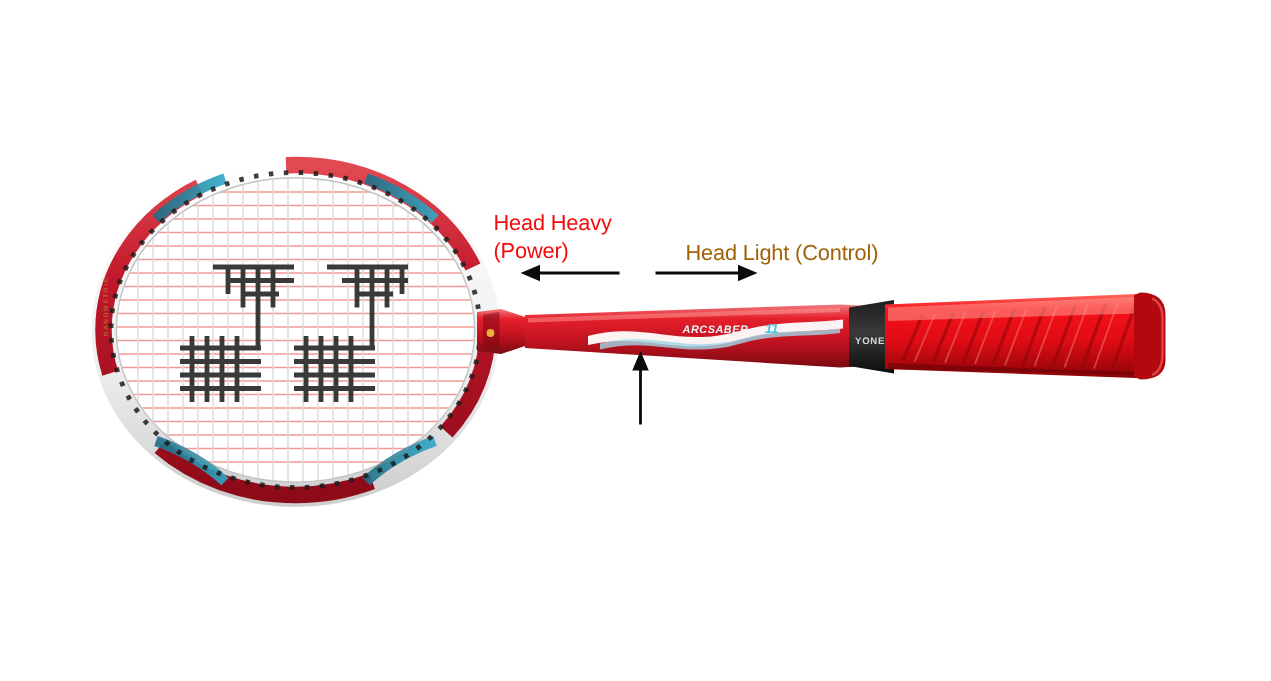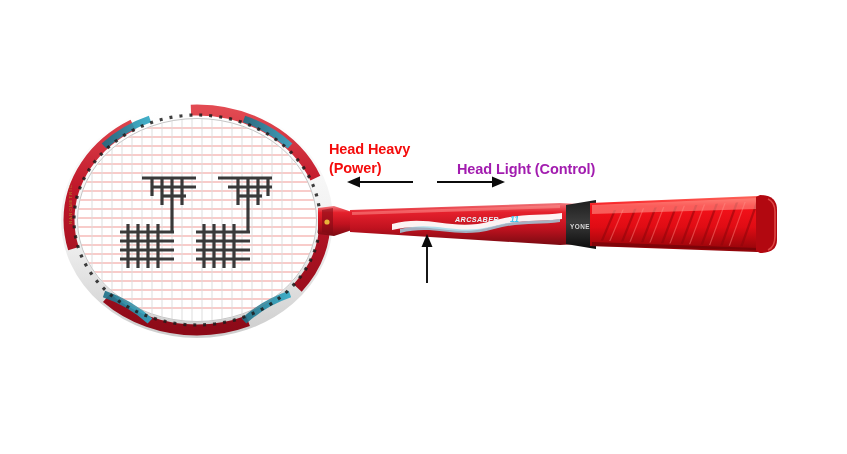--- a/index.html
+++ b/index.html
@@ -19,35 +19,35 @@
   }
   #racket-svg {
     position: absolute;
     left: 0;
     top: 0;
     width: 847px;
     height: 454px;
   }
   .anno {
     position: absolute;
-    font-weight: bold;
+    font-weight: normal;
     font-size: 14.5px;
     line-height: 19px;
     white-space: pre-line;
     letter-spacing: -0.1px;
   }
   #label-head-heavy {
     left: 329px;
     top: 140px;
     color: #f40c0c;
   }
   #label-head-light {
     left: 457px;
     top: 160px;
-    color: #a21caf;
+    color: #a16207;
   }
   #label-balanced {
     left: 350px;
     top: 287px;
     color: #0ba14e;
   }
 </style>
 </head>
 <body>
 

